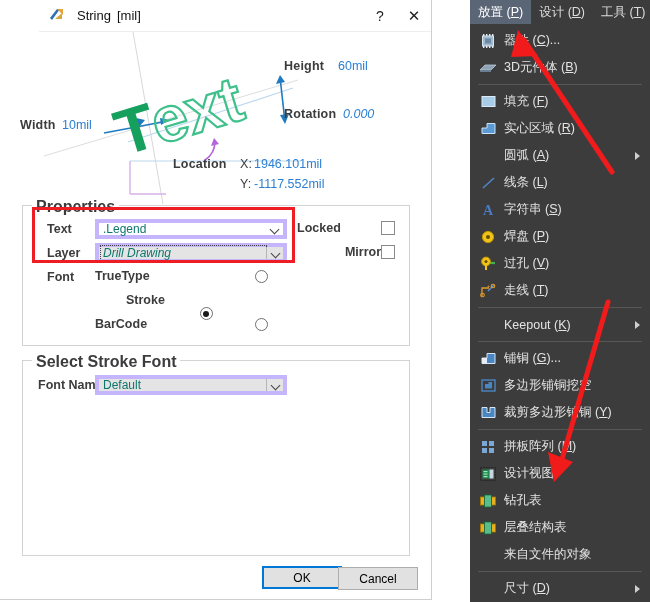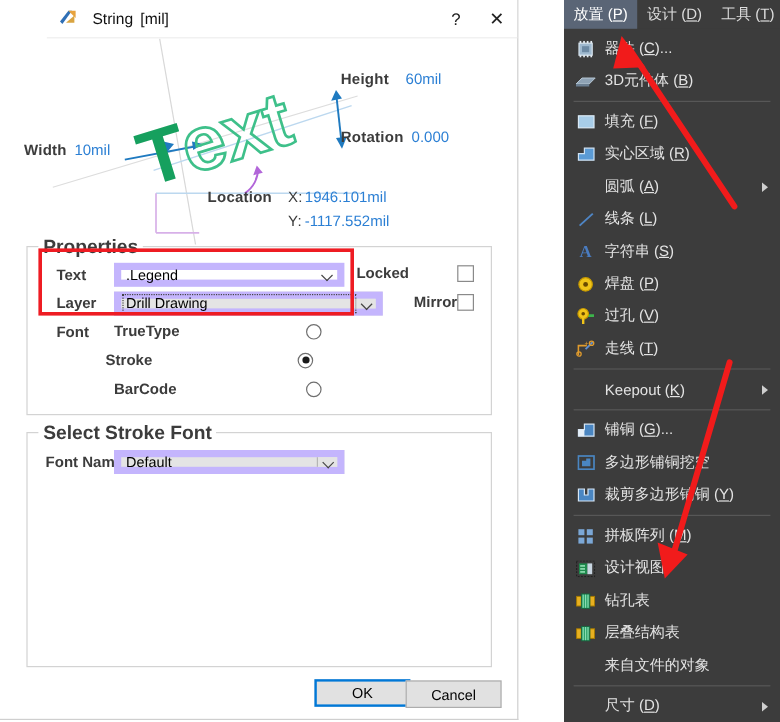--- a/index.html
+++ b/index.html
@@ -66,24 +66,24 @@
   #props { left:22px; top:205px; width:388px; height:141px; }
   #strokefont { left:22px; top:360px; width:388px; height:196px; }
 
   .row { position:absolute; display:flex; }
   .fld-label {
     font-size:12.5px; color:#3c3c3c; font-weight:bold; white-space:nowrap;
   }
 
   .combo {
     position:relative; height:20px;
-    border:6px solid #c4b5fd;
+    border:4px solid #c4b5fd;
     background:#ffffff;
     display:flex; align-items:center;
-    font-size:12px; color:#000000;
+    font-size:12px; color:#0f766e;
     padding-left:4px;
   }
   .combo.gray { background:#e4e4e4; }
   .combo .cval { flex:1; overflow:hidden; white-space:nowrap; }
   .combo .cval.focus {
     outline:1px dotted #444; outline-offset:0px;
     padding-left:2px; margin-left:-2px;
   }
   .combo .carrow {
     width:17px; height:100%; display:flex; align-items:center; justify-content:center;
@@ -215,21 +215,21 @@
       <g transform="rotate(-17 175 90)">
         <text x="108" y="105" font-family="Liberation Sans, sans-serif" font-size="64" font-weight="bold" fill="#16a05e">T</text>
         <text x="145" y="105" font-family="Liberation Sans, sans-serif" font-size="64" font-weight="bold" fill="none" stroke="#3ec08a" stroke-width="2.2">ext</text>
       </g>
     </svg>
 
     <div class="pv-label" style="left:276px; top:27px;">Height</div>
     <div class="pv-val" style="left:330px; top:27px;">60mil</div>
 
     <div class="pv-label" style="left:276px; top:75px;">Rotation</div>
-    <div class="pv-val" style="left:335px; top:75px;">0.000</div>
+    <div class="pv-val" style="left:335px; top:75px;font-style:italic;">0.000</div>
 
     <div class="pv-label" style="left:12px; top:86px;">Width</div>
     <div class="pv-val" style="left:54px; top:86px;">10mil</div>
 
     <div class="pv-label" style="left:165px; top:125px;">Location</div>
     <div class="pv-label" style="left:232px; top:125px; font-weight:normal;">X:</div>
     <div class="pv-val" style="left:246px; top:125px;">1946.101mil</div>
     <div class="pv-label" style="left:232px; top:145px; font-weight:normal;">Y:</div>
     <div class="pv-val" style="left:246px; top:145px;">-1117.552mil</div>
   </div>
@@ -243,36 +243,36 @@
     <div class="combo" style="position:absolute; left:72px; top:13px; width:192px;">
       <span class="cval">.Legend</span>
       <span class="carrow">
           <i class="chev"></i>
         </span>
     </div>
 
     <div class="row" style="left:24px; top:40px;">
       <span class="fld-label" style="width:62px;">Layer</span>
     </div>
-    <div class="combo gray" style="position:absolute; left:72px; top:37px; width:224px;">
+    <div class="combo gray" style="position:absolute; left:72px; top:37px; width:192px;font-style:italic;">
       <span class="cval focus">Drill Drawing</span>
       <span class="carrow">
           <i class="chev"></i>
         </span>
     </div>
 
     <div class="row" style="left:24px; top:64px;">
       <span class="fld-label" style="width:62px;">Font</span>
     </div>
 
     <div class="radiorow" style="left:72px; top:63px; width:192px;">
       <span class="fld-label" style="width:160px;">TrueType</span>
       <span class="radio"></span>
     </div>
-    <div class="radiorow" style="left:65px; top:87px; width:192px;">
+    <div class="radiorow" style="left:87px; top:87px; width:192px;flex-direction:column;">
       <span class="fld-label" style="width:160px;">Stroke</span>
       <span class="radio sel"></span>
     </div>
     <div class="radiorow" style="left:72px; top:111px; width:192px;">
       <span class="fld-label" style="width:160px;">BarCode</span>
       <span class="radio"></span>
     </div>
 
     <div class="cbrow" style="left:274px; top:15px; width:100px;">
       <span class="fld-label" style="width:84px;">Locked</span>

